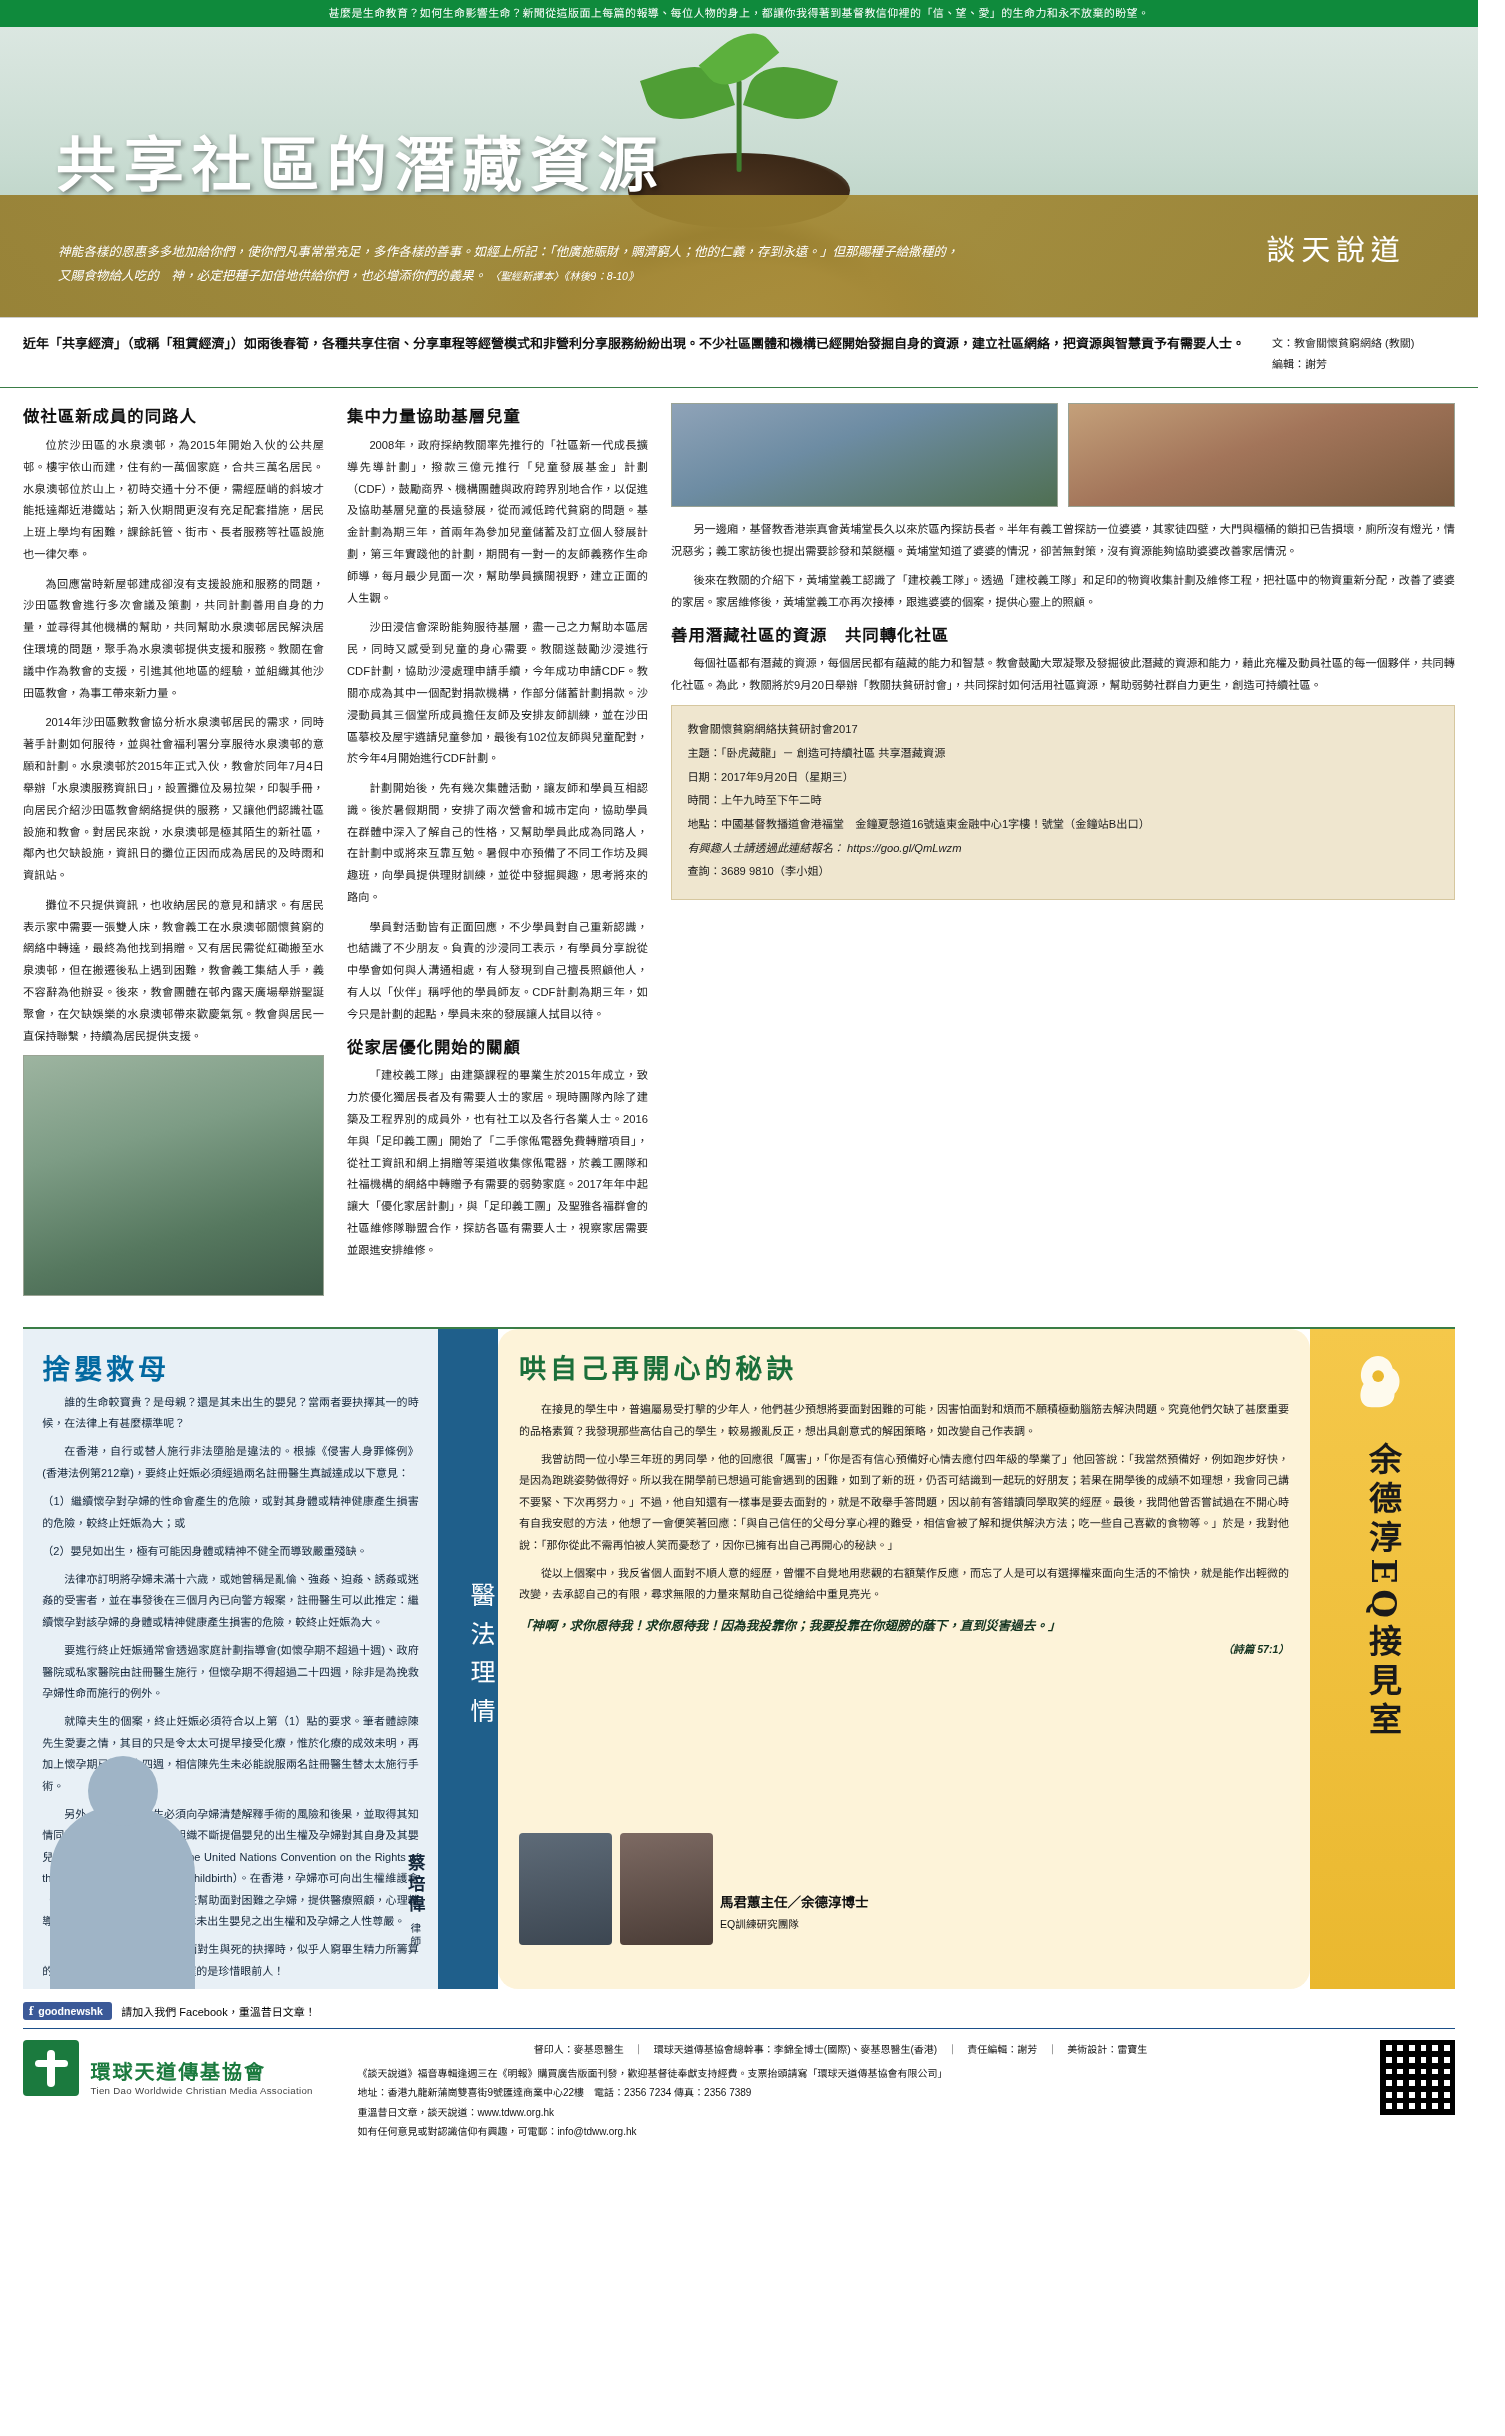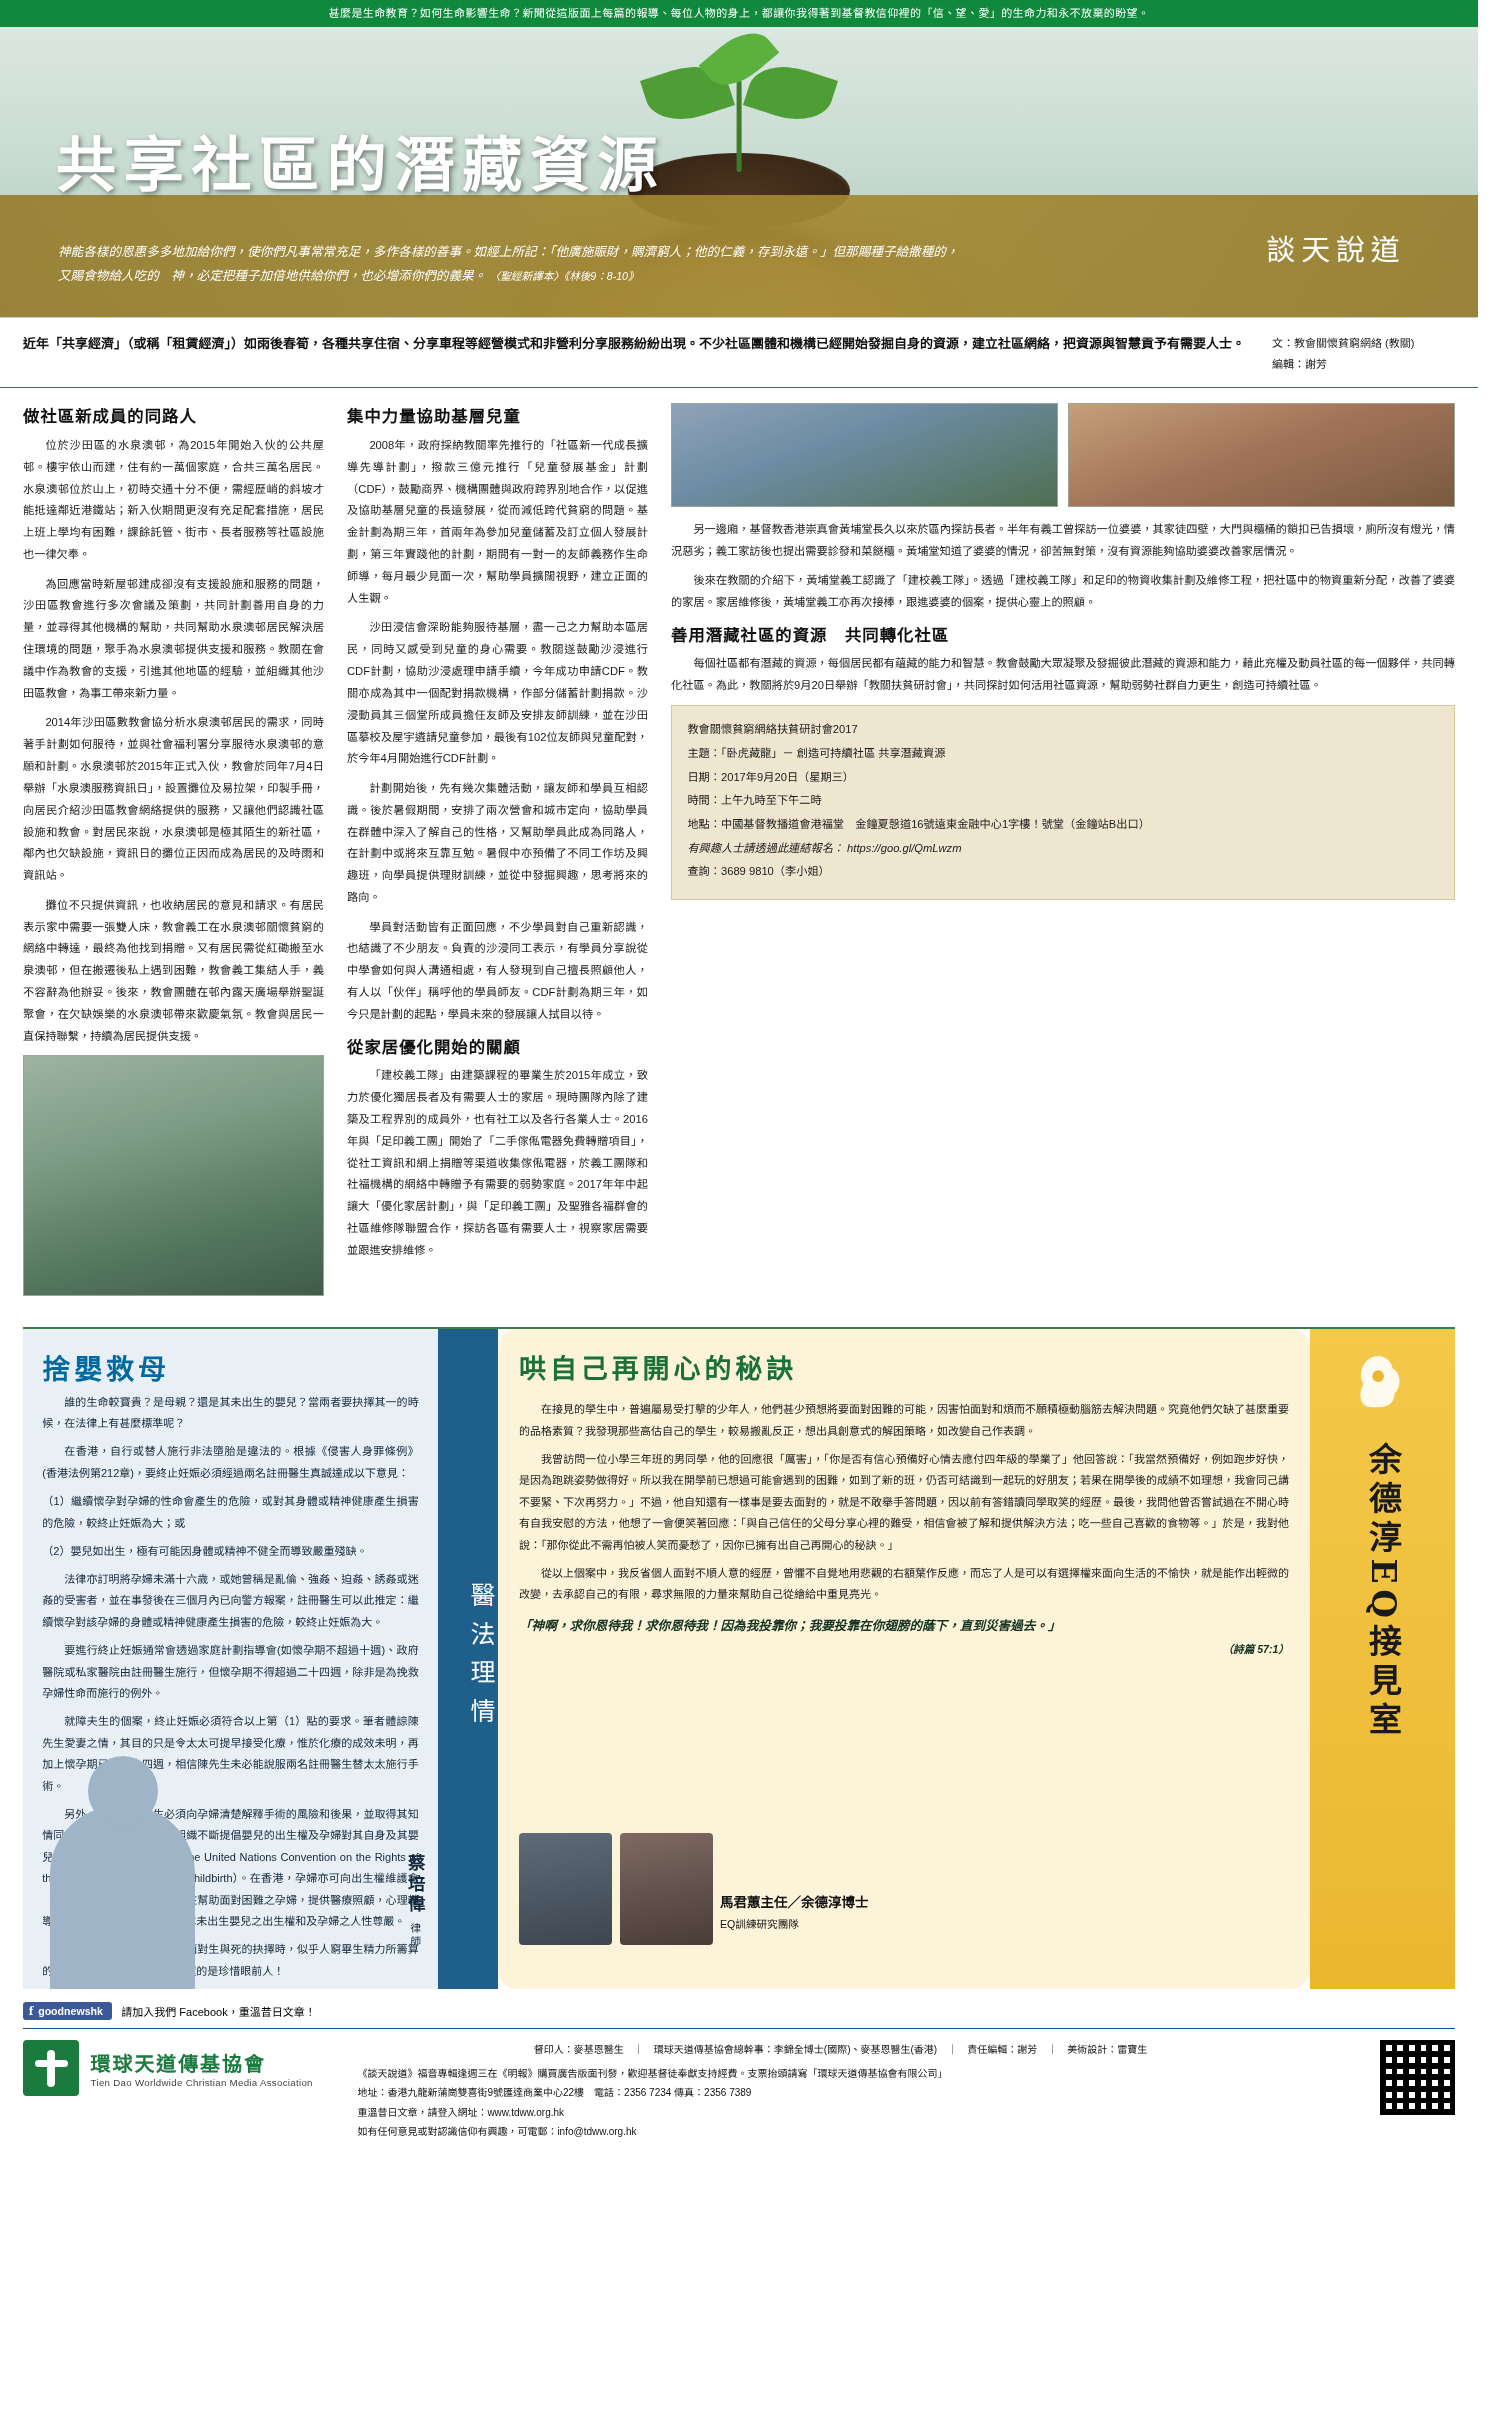--- a/index.html
+++ b/index.html
@@ -355,21 +355,21 @@
   .fb-chip .f { font-family: "DejaVu Serif", serif; font-weight: bold; }
 
   .footer {
     display: grid;
     grid-template-columns: 319px 1fr 116px;
     gap: 15.4px;
     padding: 11.6px 23px 15.4px 23px;
     align-items: start;
   }
   .org {
-    display: flex; align-items: center; gap: 11.6px;
+    display: flex; align-items: flex-end; gap: 11.6px;
   }
   .org-mark {
     width: 56px; height: 56px;
     background: #1b7a3e;
     border-radius: 3.9px;
     position: relative;
     flex: none;
   }
   .org-mark::after {
     content: "";
@@ -535,20 +535,20 @@
       <div class="org-mark"></div>
       <div>
         <div class="org-name">環球天道傳基協會</div>
         <div class="org-en">Tien Dao Worldwide Christian Media Association</div>
       </div>
     </div>
     <div class="imprint">
       <div class="line1">督印人：麥基恩醫生　｜　環球天道傳基協會總幹事：李錦全博士(國際)、麥基恩醫生(香港)　｜　責任編輯：謝芳　｜　美術設計：雷寶生</div>
       <div>《談天說道》福音專輯逢週三在《明報》購買廣告版面刊發，歡迎基督徒奉獻支持經費。支票抬頭請寫「環球天道傳基協會有限公司」</div>
       <div>地址：香港九龍新蒲崗雙喜街9號匯達商業中心22樓　電話：2356 7234 傳真：2356 7389</div>
-      <div>重溫昔日文章，請登入網址：www.tdww.org.hk</div>
+      <div>重溫昔日文章，談天說道：www.tdww.org.hk</div>
       <div>如有任何意見或對認識信仰有興趣，可電郵：info@tdww.org.hk</div>
     </div>
     <div class="qr"></div>
   </div>
 
 </div>
 
 
 </body></html>

